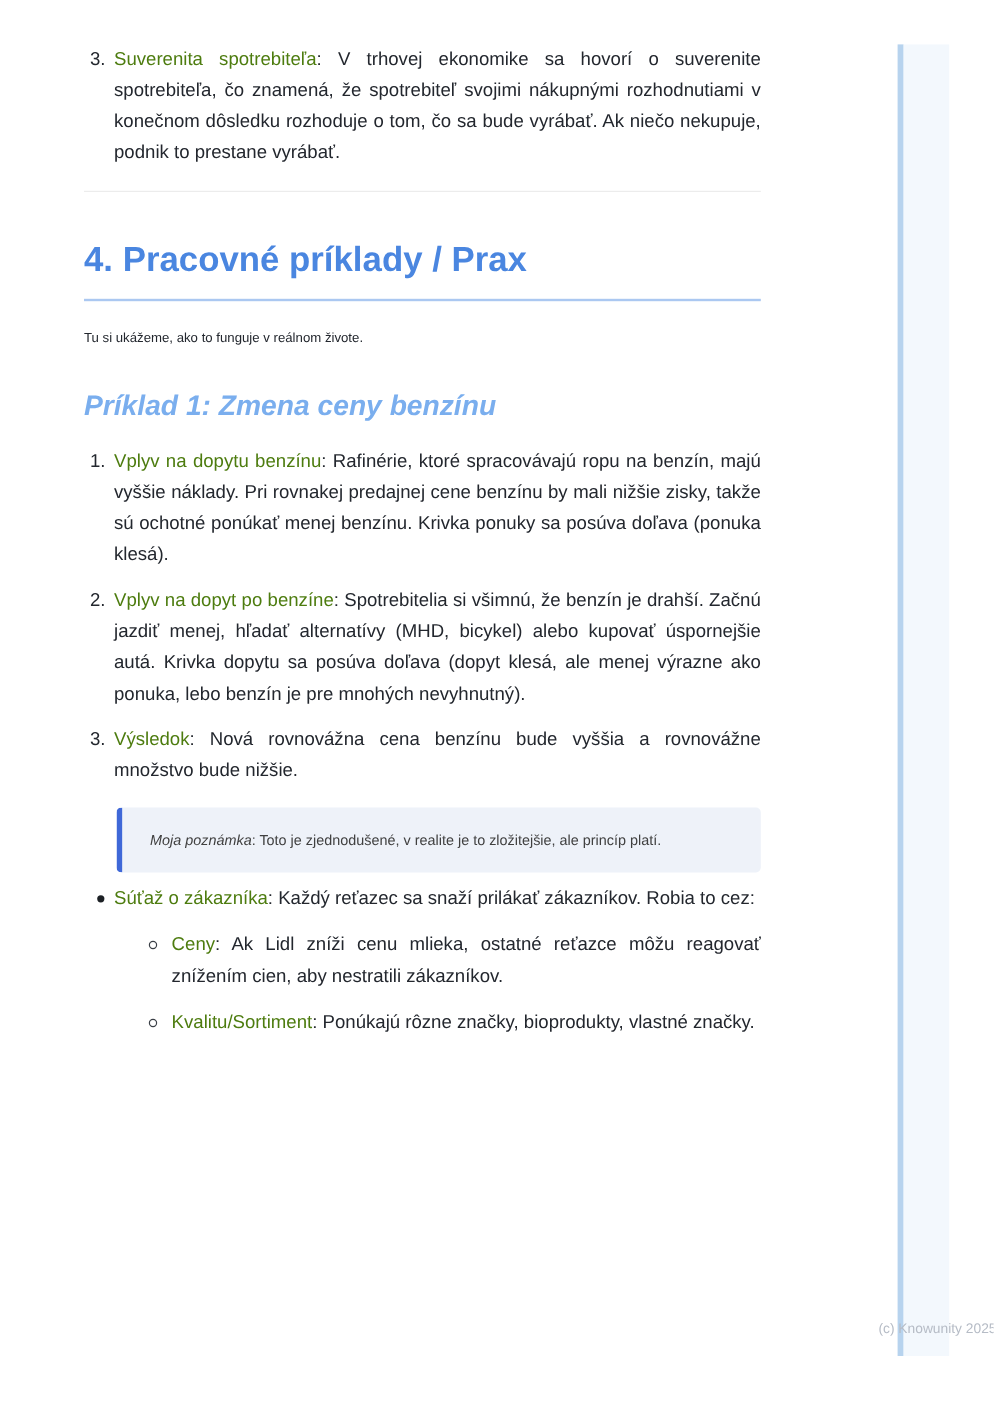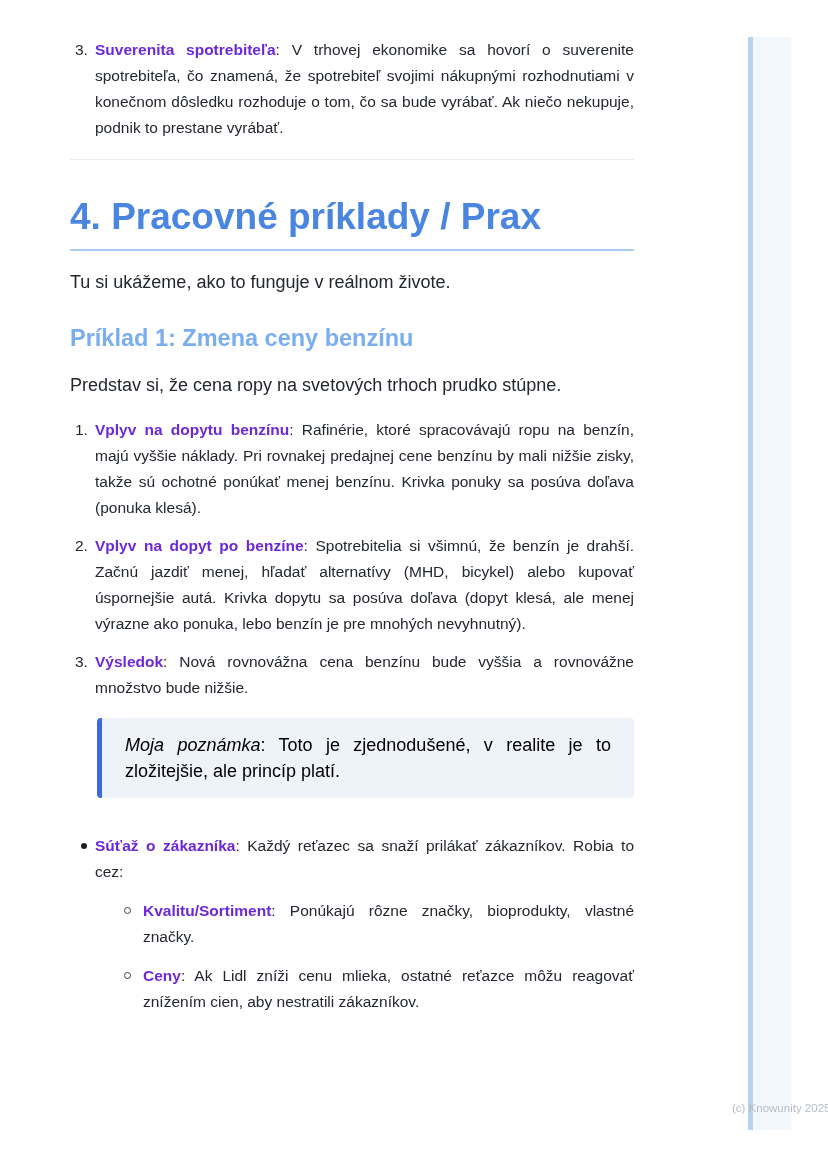--- a/index.html
+++ b/index.html
@@ -5,50 +5,50 @@
   html,body{margin:0;padding:0;}
   body{
     width:828px;height:1171px;position:relative;overflow:hidden;
     background:#ffffff;
     font-family:"Liberation Sans","DejaVu Sans",sans-serif;
     color:#23272e;
     -webkit-font-smoothing:antialiased;
   }
   .content{position:absolute;left:70px;top:0;width:564px;}
   .body-text{
-    font-size:18px;line-height:26px;margin:0;text-align:justify;color:#23272e;
+    font-size:11px;line-height:26px;margin:0;text-align:justify;color:#23272e;
   }
-  b,.b{font-weight:700;color:#6d28d9;}
+  b,.b{font-weight:400;color:#4d7c0f;}
   
   .oli{position:relative;padding-left:25px;font-size:15.5px;line-height:26px;text-align:justify;}
   .oli .num{position:absolute;left:5px;top:0;}
   .intro-item{margin-top:37px;}
   hr.rule{border:none;border-top:1px solid #ececec;margin:18px 0 0 0;}
   h1.sec{
-    margin:39px 0 0 0;font-size:37px;line-height:36px;font-weight:700;
+    margin:39px 0 0 0;font-size:29px;line-height:36px;font-weight:700;
     color:#4a86e0;border-bottom:2px solid #abc8f1;padding-bottom:14px;
   }
   .after-h1{margin-top:18px;}
   h2.sub{
-    margin:28px 0 0 0;font-size:23.5px;line-height:30px;font-weight:700;color:#7aaeee;
+    margin:28px 0 0 0;font-size:23.5px;line-height:30px;font-weight:700;color:#7aaeee;font-style:italic;
   }
   .after-h2{margin-top:19px;}
   .olist{margin-top:19px;}
   .olist .oli{margin-top:12px;}
   .olist .oli:first-child{margin-top:0;}
   
   .callout{
     margin:17px 0 0 27px;width:486px;
     background:#eef2f9;border-left:5px solid #3f68d8;border-radius:4px;
     padding:14px 23px 14px 23px;
   }
-  .callout p{margin:0;font-size:18px;line-height:26px;text-align:justify;color:#000000;}
+  .callout p{margin:0;font-size:12px;line-height:26px;text-align:justify;color:#404040;}
   .callout em{font-style:italic;}
   
-  .ulist{margin-top:35px;}
+  .ulist{margin-top:9px;}
   .uli{position:relative;padding-left:25px;font-size:15.5px;line-height:26px;text-align:justify;}
   .uli .disc{
     position:absolute;left:11px;top:10px;width:6px;height:6px;border-radius:50%;background:#1c2025;
   }
   .subuli{position:relative;padding-left:73px;font-size:15.5px;line-height:26px;text-align:justify;margin-top:13px;}
   .subuli .circ{
     position:absolute;left:54px;top:9px;width:5px;height:5px;border-radius:50%;
     background:transparent;border:1.6px solid #3a3f46;
   }
   
@@ -70,21 +70,20 @@
   </div>
 
   <hr class="rule">
 
   <h1 class="sec">4. Pracovné príklady / Prax</h1>
 
   <p class="body-text after-h1">Tu si ukážeme, ako to funguje v reálnom živote.</p>
 
   <h2 class="sub">Príklad 1: Zmena ceny benzínu</h2>
 
-  <p class="body-text after-h2">Predstav si, že cena ropy na svetových trhoch prudko stúpne.</p>
 
   <div class="olist">
     <div class="oli">
       <span class="num">1.</span><span class="b">Vplyv na dopytu benzínu</span><span>: Rafinérie, ktoré spracovávajú ropu na benzín, majú vyššie náklady. Pri rovnakej predajnej cene benzínu by mali nižšie zisky, takže sú ochotné ponúkať menej benzínu. Krivka ponuky sa posúva doľava (ponuka klesá).</span>
     </div>
     <div class="oli">
       <span class="num">2.</span><span class="b">Vplyv na dopyt po benzíne</span><span>: Spotrebitelia si všimnú, že benzín je drahší. Začnú jazdiť menej, hľadať alternatívy (MHD, bicykel) alebo kupovať úspornejšie autá. Krivka dopytu sa posúva doľava (dopyt klesá, ale menej výrazne ako ponuka, lebo benzín je pre mnohých nevyhnutný).</span>
     </div>
     <div class="oli">
       <span class="num">3.</span><span class="b">Výsledok</span><span>: Nová rovnovážna cena benzínu bude vyššia a rovnovážne množstvo bude nižšie.</span>
@@ -95,24 +94,24 @@
     <p><em>Moja poznámka</em><span>: Toto je zjednodušené, v realite je to zložitejšie, ale princíp platí.</span></p>
   </div>
 
 
 
   <div class="ulist">
     <div class="uli">
       <span class="disc"></span><span class="b">Súťaž o zákazníka</span><span>: Každý reťazec sa snaží prilákať zákazníkov. Robia to cez:</span>
     </div>
     <div class="subuli">
-      <span class="circ"></span><span class="b">Kvalitu/Sortiment</span><span>: Ponúkajú rôzne značky, bioprodukty, vlastné značky.</span>
+      <span class="circ"></span><span class="b">Ceny</span><span>: Ak Lidl zníži cenu mlieka, ostatné reťazce môžu reagovať znížením cien, aby nestratili zákazníkov.</span>
     </div>
     <div class="subuli">
-      <span class="circ"></span><span class="b">Ceny</span><span>: Ak Lidl zníži cenu mlieka, ostatné reťazce môžu reagovať znížením cien, aby nestratili zákazníkov.</span>
+      <span class="circ"></span><span class="b">Kvalitu/Sortiment</span><span>: Ponúkajú rôzne značky, bioprodukty, vlastné značky.</span>
     </div>
   </div>
 
 </div>
 
 <div class="scroll-line"></div>
 <div class="scroll-track"></div>
 
 <div class="footer">(c) Knowunity 2025</div>
 

